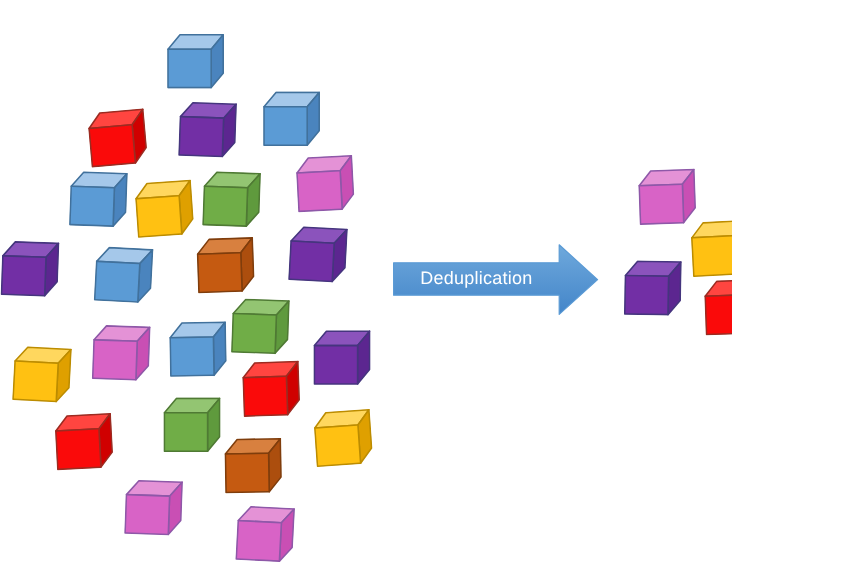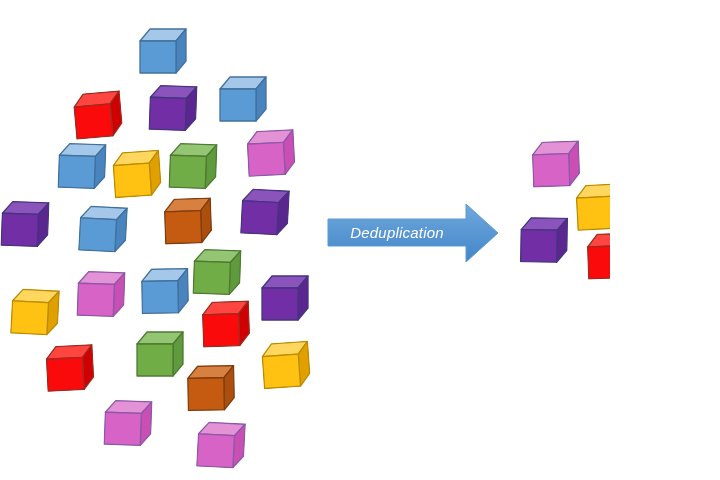--- a/index.html
+++ b/index.html
@@ -7,21 +7,20 @@
     padding: 0;
     background: #ffffff;
     font-family: "Liberation Sans", sans-serif;
   }
   .canvas {
     position: relative;
     width: 610px;
     height: 480px;
     background: #ffffff;
     overflow: hidden;
-    font-style: italic;
   }
   .cube {
     position: absolute;
     pointer-events: none;
   }
   .arrow-svg {
     position: absolute;
     left: 326px;
     top: 202px;
     width: 174px;

